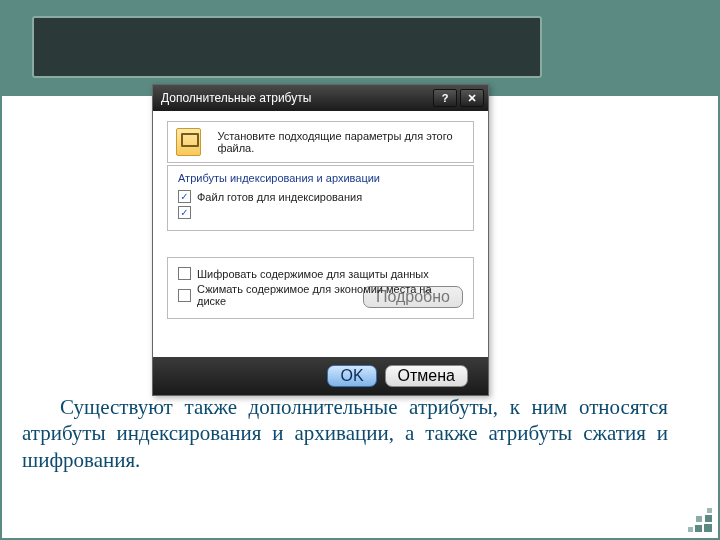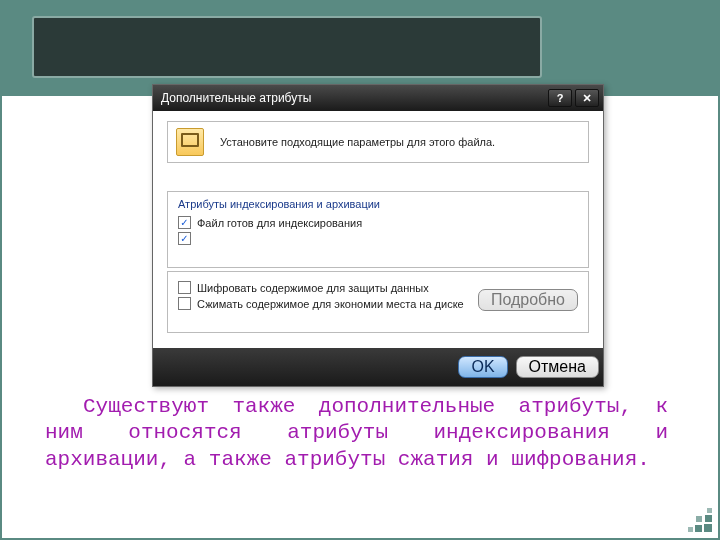--- a/index.html
+++ b/index.html
@@ -21,21 +21,21 @@
   position: absolute;
   top: 14px; left: 30px;
   width: 510px; height: 62px;
   background: #2b3a38;
   border: 2px solid #8aaaa4;
   border-radius: 3px;
 }
 .dialog {
   position: absolute;
   top: 82px; left: 150px;
-  width: 452px;
+  width: 337px;
   background: #fff;
   border: 1px solid #666;
   box-shadow: 2px 2px 6px rgba(0,0,0,.3);
 }
 .titlebar {
   height: 26px;
   background: linear-gradient(#4a4a4a,#1a1a1a);
   display: flex; align-items: center;
   padding: 0 4px 0 8px;
   color: #fff;
@@ -56,42 +56,42 @@
 .dialog-body {
   padding: 10px 14px 12px;
   font-size: 11px;
   color: #222;
 }
 .prompt-row {
   display: flex; align-items: center;
   gap: 16px;
   border: 1px solid #bbb;
   padding: 6px 8px;
-  margin-bottom: 28px;
+  margin-bottom: 2px;
   background: #fff;
 }
 .file-icon {
   width: 28px; height: 28px;
   background: linear-gradient(#ffe9a8,#f8c85a);
   border: 1px solid #c99b2e;
   border-radius: 2px;
   position: relative;
 }
 .file-icon::after {
   content: "";
   position: absolute;
   top: 4px; left: 4px;
   width: 14px; height: 10px;
   border: 2px solid #7a5c1a;
   border-radius: 1px;
 }
 .group {
   border: 1px solid #bbb;
-  padding: 6px 10px 19px;
-  margin-bottom: 3px;
+  padding: 6px 10px 8px;
+  margin-bottom: 26px;
   background: #fff;
 }
 .group-title {
   font-size: 11px;
   color: #1a3a8a;
   margin-bottom: 6px;
 }
 .check-row {
   display: flex; align-items: center;
   gap: 6px;
@@ -116,35 +116,35 @@
   cursor: pointer;
 }
 .details-btn {
   float: right;
   margin-top: -24px;
   color: #777;
   background: linear-gradient(#f0f0f0,#e2e2e2);
 }
 .dlg-buttons {
   background: linear-gradient(#3a3a3a,#1a1a1a);
-  padding: 8px 4px;
+  padding: 8px 20px;
   display: flex; justify-content: flex-end; gap: 8px;
 }
 .dlg-btn.ok {
   background: linear-gradient(#cfe6ff,#7fb4e8);
   border-color: #3a6ca8;
   color: #0a2a58;
 }
 .caption {
   position: absolute;
-  left: 43px; right: 50px;
+  left: 20px; right: 50px;
   top: 392px;
-  font-family: Liberation Mono, monospace;
+  font-family: Liberation Serif, serif;
   font-size: 21px;
-  color: #a21caf;
+  color: #0c4a6e;
   text-align: justify;
   line-height: 1.25;
   text-indent: 38px;
 }
 .corner {
   position: absolute;
   right: 6px; bottom: 6px;
   width: 28px; height: 28px;
 }
 .corner span {

